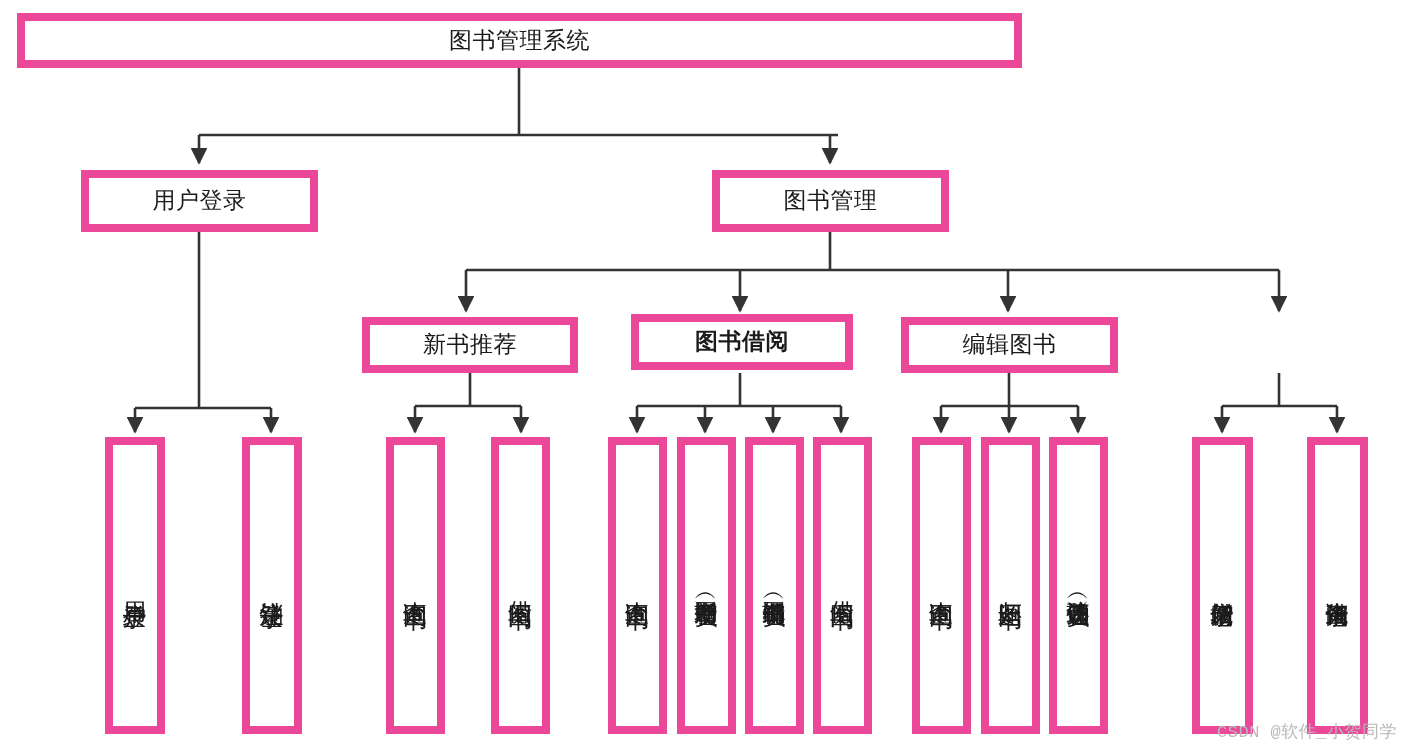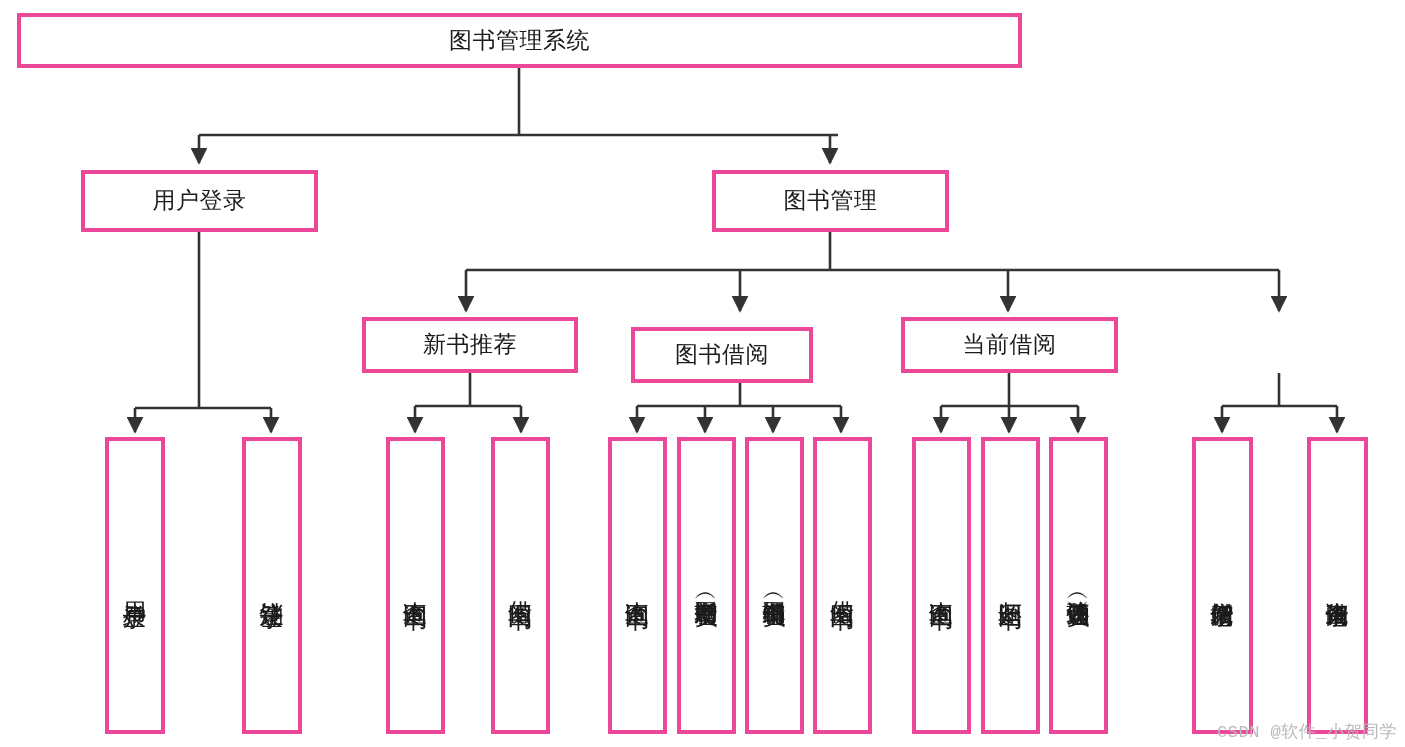--- a/index.html
+++ b/index.html
@@ -22,21 +22,21 @@
     position: absolute;
     left: 0;
     top: 0;
     width: 1405px;
     height: 747px;
     pointer-events: none;
   }
   .node {
     position: absolute;
     box-sizing: border-box;
-    border: 4px solid #ec4899;
+    border: 8px solid #ec4899;
     background: #ffffff;
     display: flex;
     align-items: center;
     justify-content: center;
     color: #1b1b1b;
     z-index: 2;
   }
   .node-label {
     display: block;
     text-align: center;
@@ -144,25 +144,25 @@
   <div class="node h" style="left:81px; top:170px; width:237px; height:62px;">
     <span class="node-label">用户登录</span>
   </div>
   <div class="node h" style="left:362px; top:317px; width:216px; height:56px;">
     <span class="node-label">新书推荐</span>
   </div>
 
   <div class="node h" style="left:712px; top:170px; width:237px; height:62px;">
     <span class="node-label">图书管理</span>
   </div>
-  <div class="node h" style="left:631px; top:327px; width:182px; height:56px;">
+  <div class="node h" style="left:631px; top:314px; width:222px; height:56px;font-weight:bold;">
     <span class="node-label">图书借阅</span>
   </div>
   <div class="node h" style="left:901px; top:317px; width:217px; height:56px;">
-    <span class="node-label">当前借阅</span>
+    <span class="node-label">编辑图书</span>
   </div>
 
   <div class="node v" style="left:105px; top:437px; width:60px; height:297px;">
     <span class="node-label">用户登录</span>
   </div>
   <div class="node v" style="left:242px; top:437px; width:60px; height:297px;">
     <span class="node-label">注销登录</span>
   </div>
 
   <div class="node v" style="left:386px; top:437px; width:59px; height:297px;">

